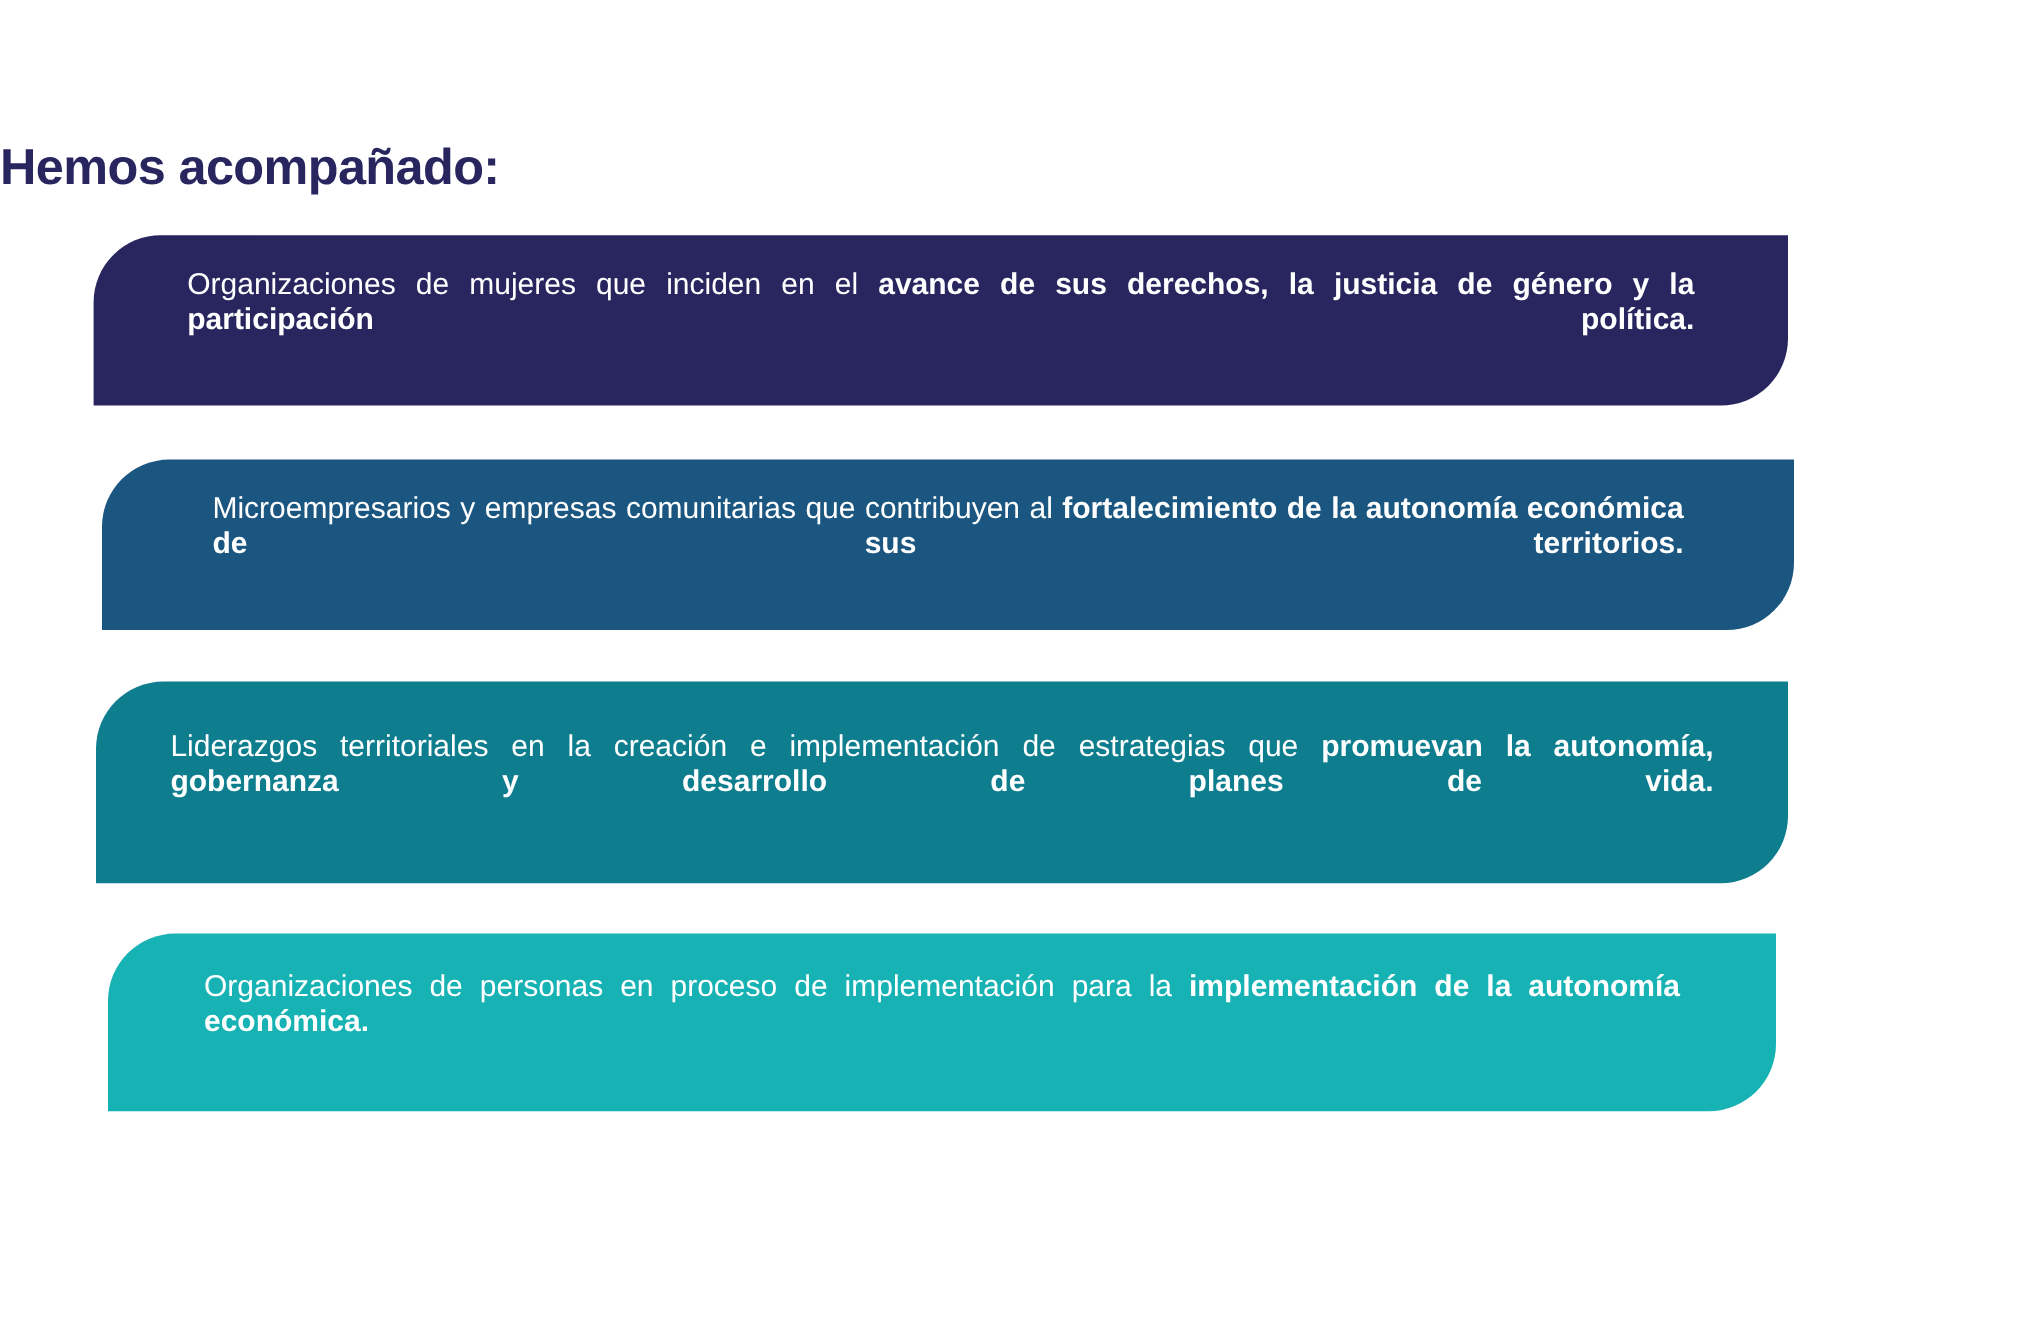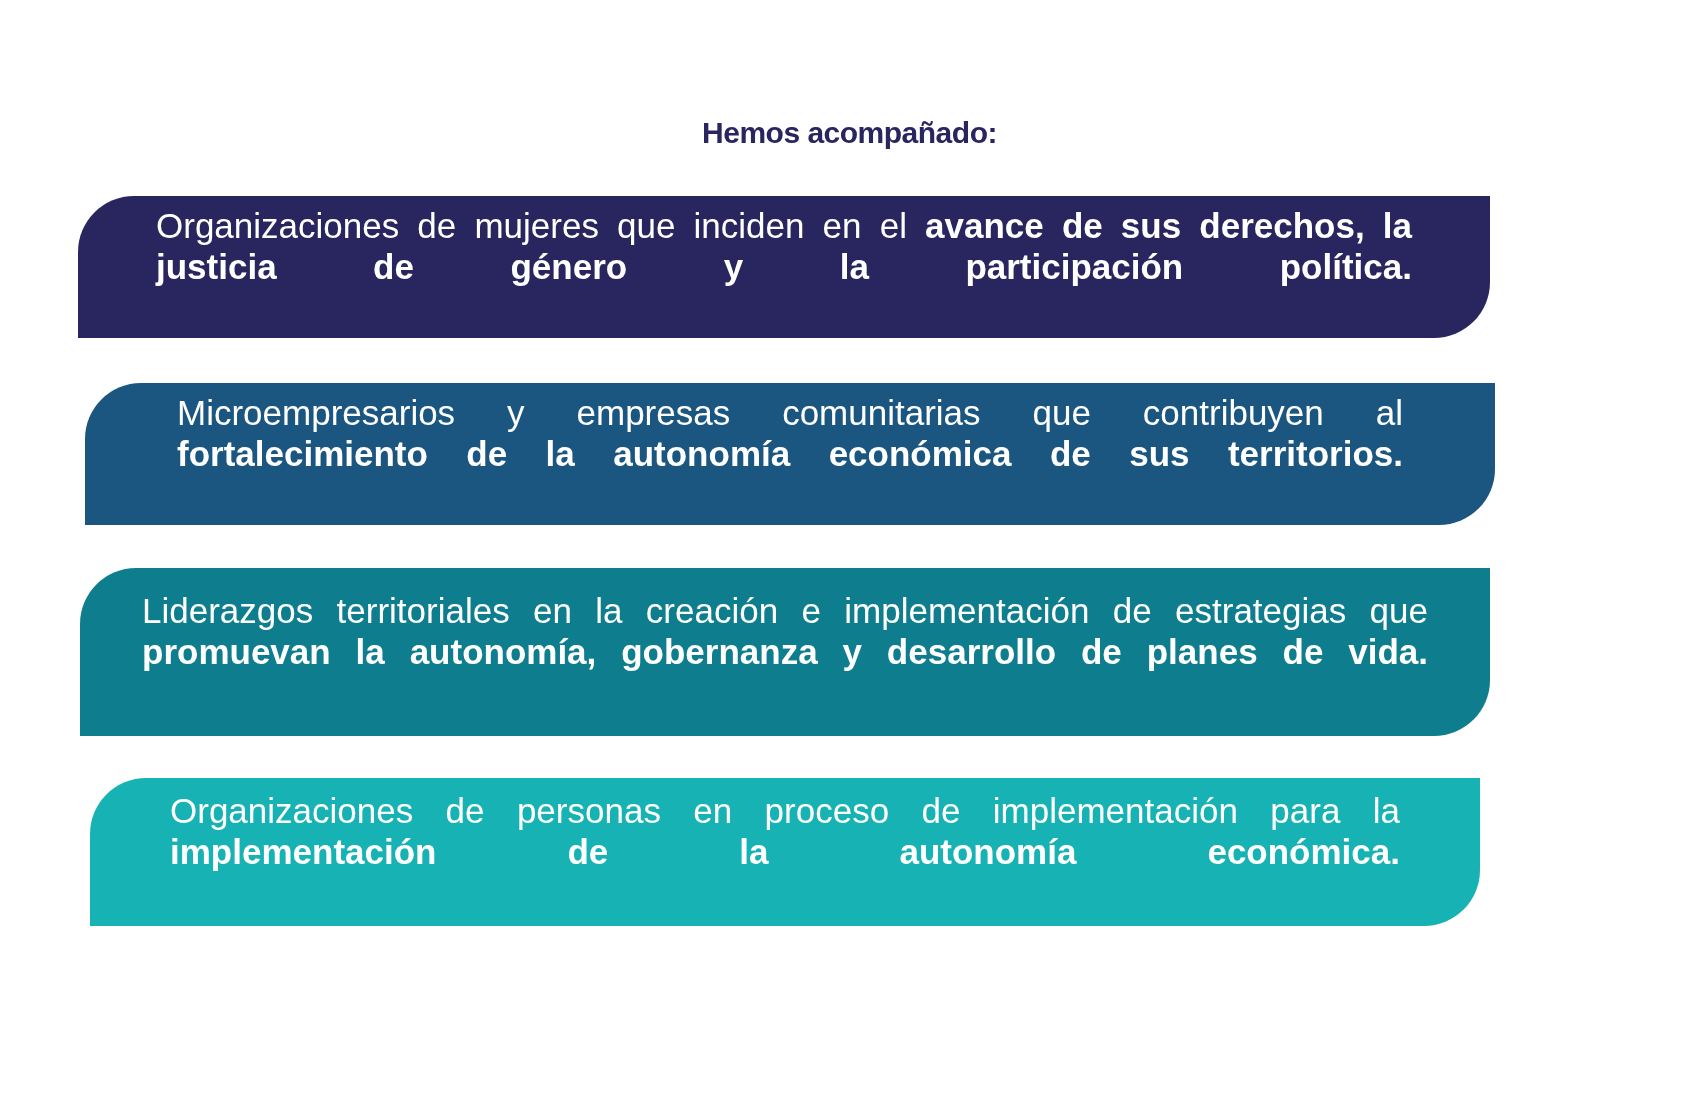--- a/index.html
+++ b/index.html
@@ -22,39 +22,38 @@
     height: 1104px;
     background: #ffffff;
   }
 
   
   .title {
     position: absolute;
     left: 0;
     top: 116px;
     width: 1699px;
-    text-align: center;
-    font-size: 30px;
+    font-size: 42px;
     font-weight: bold;
     letter-spacing: -0.5px;
     color: #29265F;
     line-height: 1.1;
   }
 
   
   .bar {
     position: absolute;
     box-sizing: border-box;
     display: flex;
     align-items: center;
     color: #ffffff;
   }
 
   .bar-text {
-    font-size: 35px;
+    font-size: 25px;
     line-height: 1.17;
     text-align: justify;
     text-justify: inter-word;
     font-weight: normal;
     color: #ffffff;
     width: 100%;
   }
   .bar-text b {
     font-weight: bold;
   }

